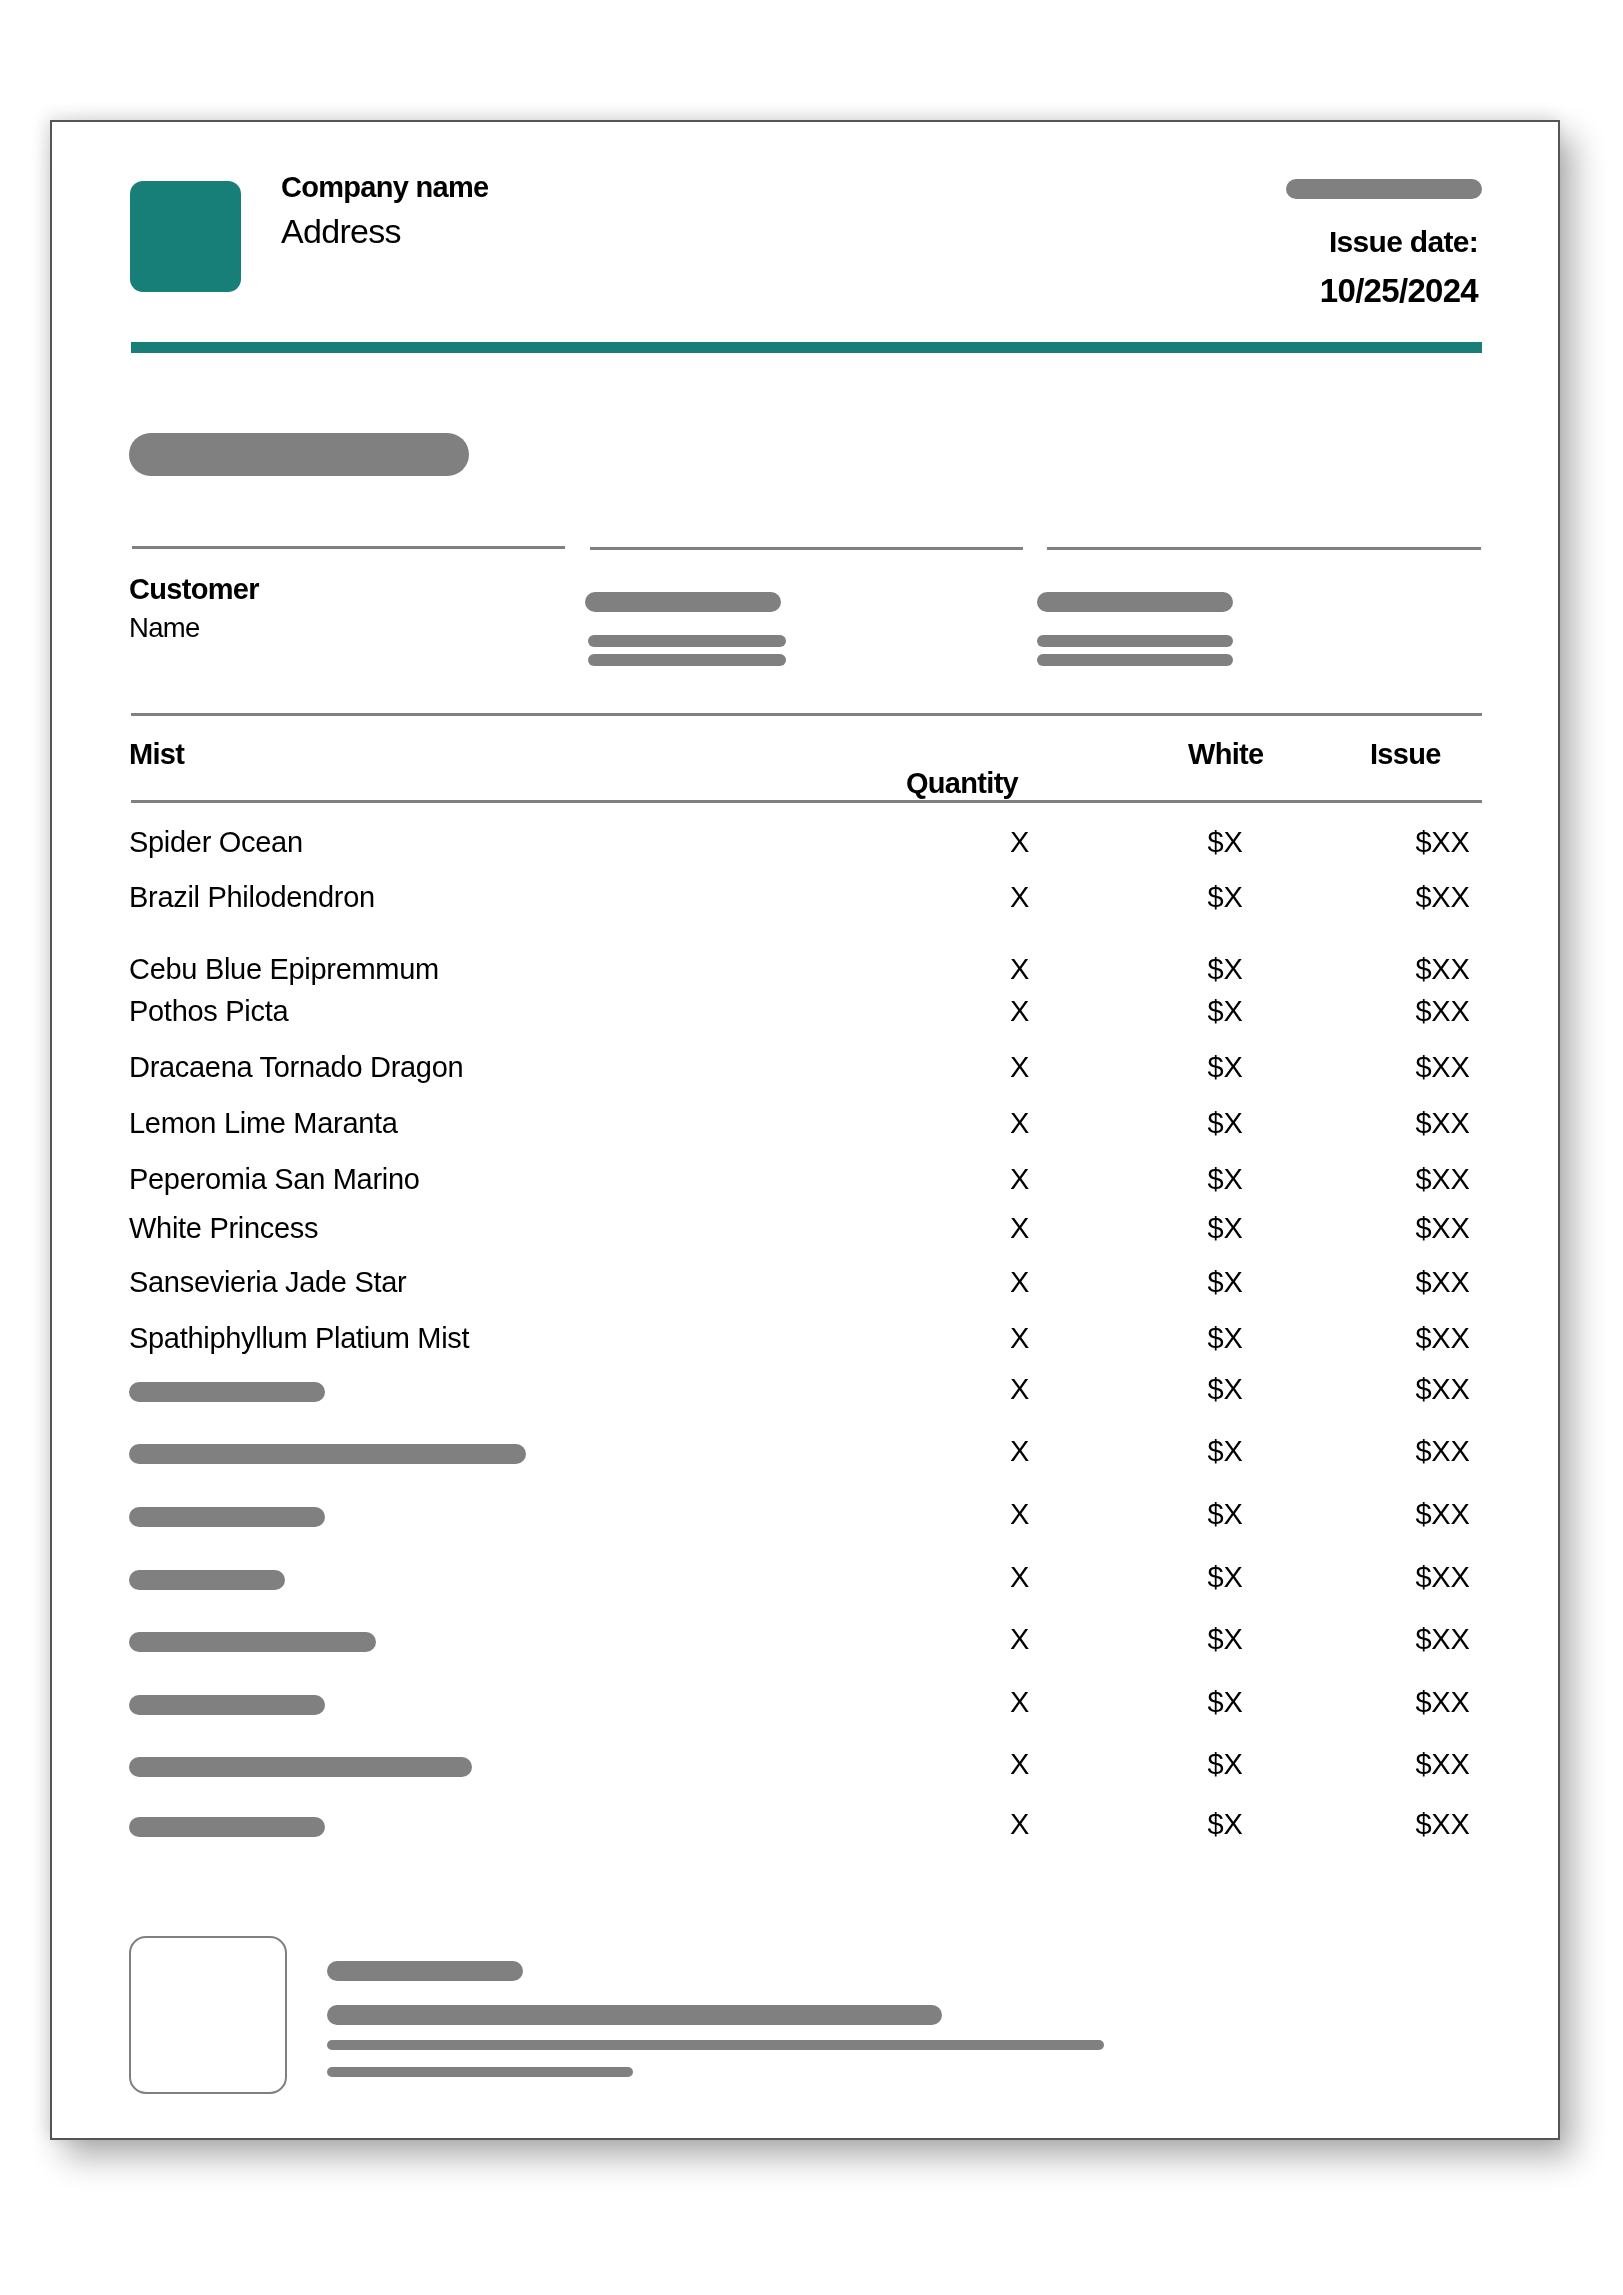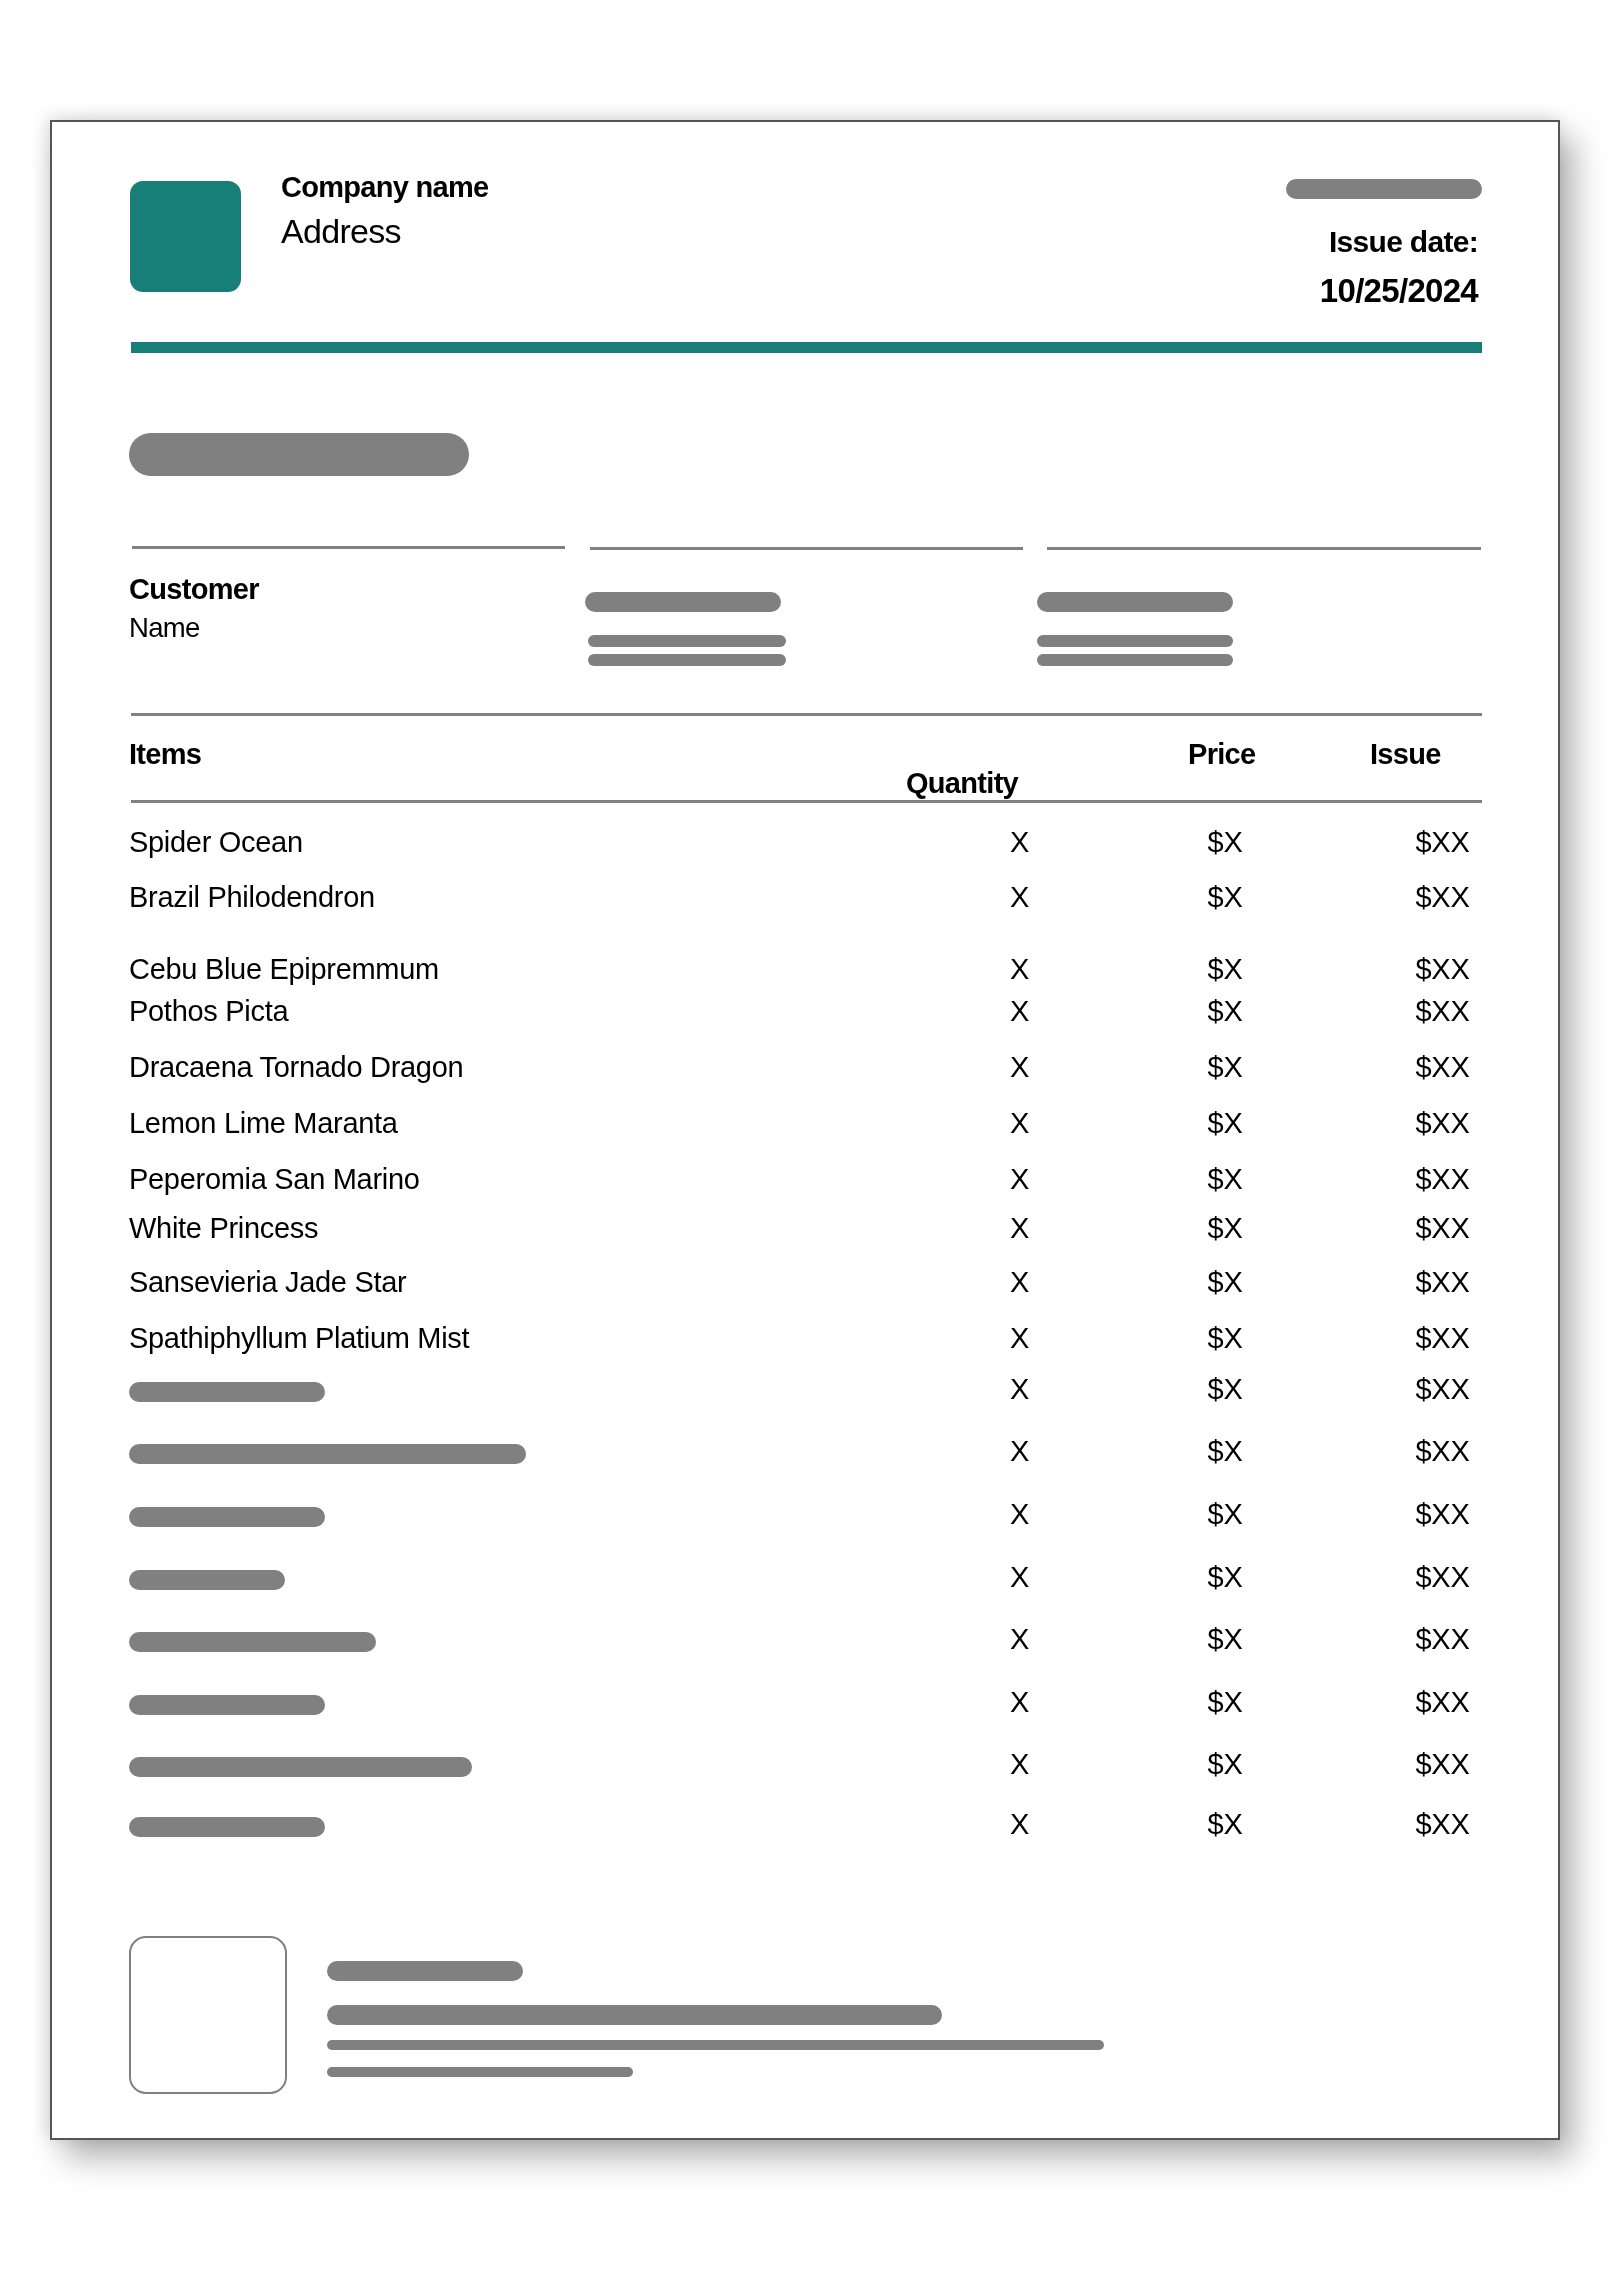--- a/index.html
+++ b/index.html
@@ -58,23 +58,23 @@
 
 <div class="pill" style="left:585px; top:592px; width:196px; height:19.6px;"></div>
 <div class="pill" style="left:588px; top:635px; width:198px; height:11.8px;"></div>
 <div class="pill" style="left:588px; top:654px; width:198px; height:11.8px;"></div>
 
 <div class="pill" style="left:1037px; top:592px; width:196px; height:19.6px;"></div>
 <div class="pill" style="left:1037px; top:635px; width:196px; height:11.8px;"></div>
 <div class="pill" style="left:1037px; top:654px; width:196px; height:11.8px;"></div>
 
 <div class="hline" style="left:131px; top:713px; width:1351px;"></div>
-<div class="th" style="left:129px;">Items</div>
+<div class="th" style="left:129px;">Mist</div>
 <div class="th" style="left:906px;margin-top:29px;">Quantity</div>
-<div class="th" style="left:1188px;">Price</div>
+<div class="th" style="left:1188px;">White</div>
 <div class="th" style="left:1370px;">Issue</div>
 <div class="hline" style="left:131px; top:800px; width:1351px;"></div>
 
 <div id="rows">
     <div class="row" style="top: 826px;">
       <div class="cell item">Spider Ocean</div>
       <div class="cell qty">X</div>
       <div class="cell price">$X</div>
       <div class="cell amt">$XX</div>
     </div>

